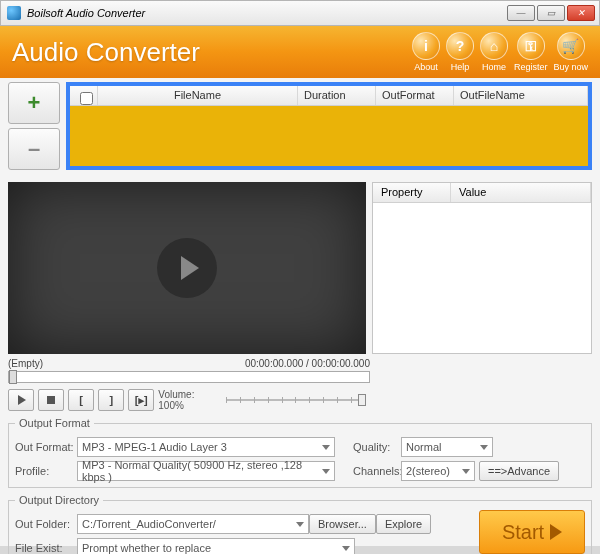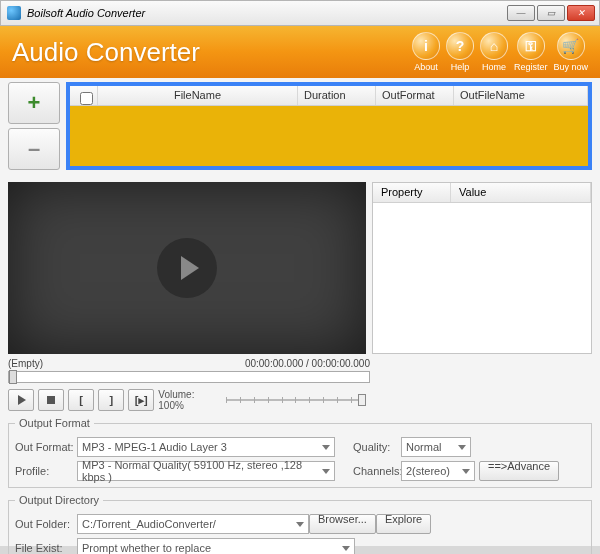--- a/index.html
+++ b/index.html
@@ -152,21 +152,21 @@
   .flabel{width:62px;color:#555;}
   .combo{
     height:20px;border:1px solid #b0b0b0;background:#fff;
     display:flex;align-items:center;padding:0 18px 0 4px;
     position:relative;color:#555;font-size:11px;
   }
   .combo::after{content:"";position:absolute;right:4px;top:7px;border-left:4px solid transparent;border-right:4px solid transparent;border-top:5px solid #777;}
   .btn {
     height:20px;border:1px solid #a8a8a8;border-radius:2px;
     background:linear-gradient(#fdfdfd,#e7e7e7);
-    padding:8px 8px;display:flex;align-items:flex-end;color:#444;
+    padding:8px 8px;display:flex;align-items:center;color:#444;
   }
 
   .out-dir-row{display:flex;align-items:flex-start;gap:6px;}
   .start-btn{
     width:106px;height:44px;
     background:linear-gradient(#ffc94a,#f79a13);
     border:1px solid #d97e08;border-radius:3px;
     display:flex;align-items:center;justify-content:center;gap:6px;
     color:#a35a00;font-size:20px;font-weight:400;
     margin-left:auto;
@@ -287,28 +287,28 @@
   </div>
 
   <fieldset>
     <legend>Output Format</legend>
     <div class="form-row">
       <span class="flabel">Out Format:</span>
       <div class="combo" style="width:258px">
           <span>MP3 - MPEG-1 Audio Layer 3</span>
         </div>
       <span class="flabel" style="width:48px;margin-left:18px">Quality:</span>
-      <div class="combo" style="width:70px">
+      <div class="combo" style="width:92px">
           <span>Normal</span>
         </div>
     </div>
     <div class="form-row">
       <span class="flabel">Profile:</span>
       <div class="combo" style="width:258px">
-          <span>MP3 - Normal Quality( 59100 Hz, stereo ,128 kbps )</span>
+          <span>MP3 - Normal Quality( 50900 Hz, stereo ,128 kbps )</span>
         </div>
       <span class="flabel" style="width:48px;margin-left:18px">Channels:</span>
       <div class="combo" style="width:74px">
           <span>2(stereo)</span>
         </div>
       <div class="btn" style="margin-left:4px">
           <span>==&gt;Advance</span>
         </div>
     </div>
   </fieldset>
@@ -329,16 +329,20 @@
               <span>Explore</span>
             </div>
         </div>
         <div class="form-row">
           <span class="flabel">File Exist:</span>
           <div class="combo" style="width:278px">
               <span>Prompt whether to replace</span>
             </div>
         </div>
       </div>
+      <div class="start-btn">
+        <span>Start</span>
+        <div class="tri"></div>
+      </div>
     </div>
   </fieldset>
 
 </div>
 
 </body></html>

